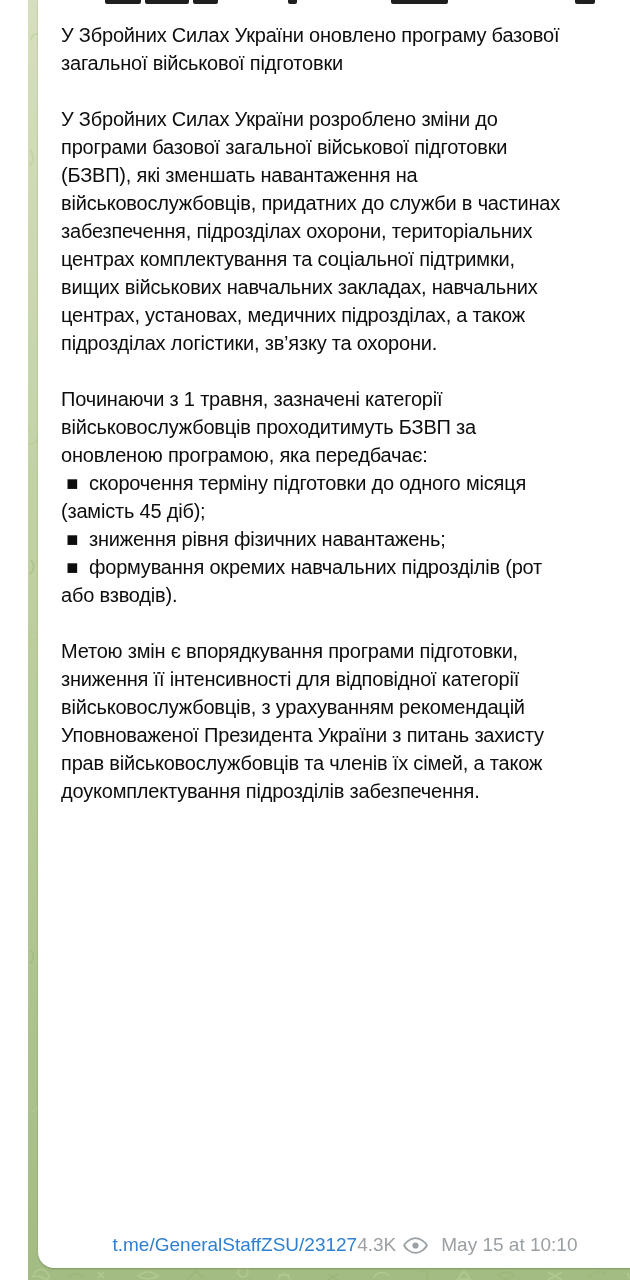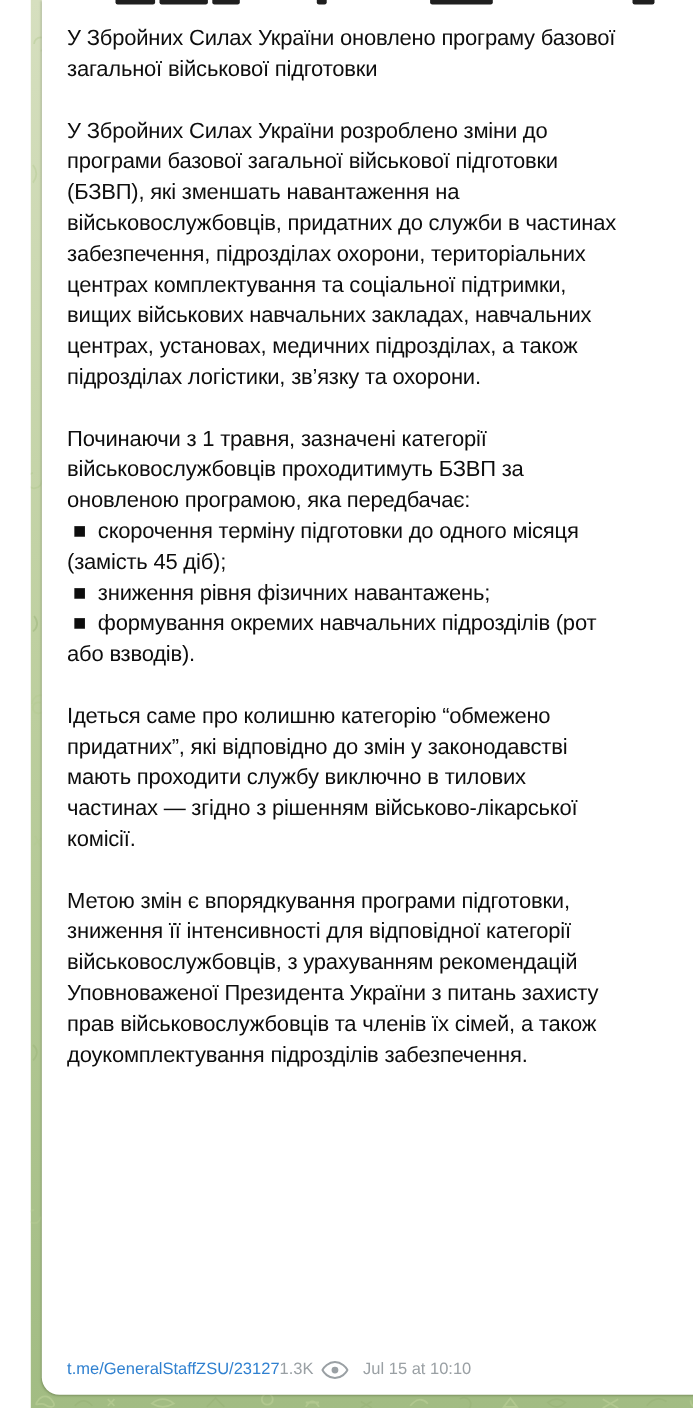--- a/index.html
+++ b/index.html
@@ -17,21 +17,21 @@
   .cutline span{position:absolute;top:0;height:4px;background:var(--dash);border-radius:0 0 2px 2px;}
   .cutline .d1{left:67px;width:36px;}
   .cutline .d2{left:107px;width:44px;}
   .cutline .d3{left:155px;width:25px;}
   .cutline .d4{left:250px;width:9px;}
   .cutline .d5{left:353px;width:57px;}
   .cutline .d6{left:537px;width:20px;}
   .msg{padding:21px 20px 0 23px;font-size:20px;line-height:28px;letter-spacing:-0.2px;color:var(--text);}
   .msg p{margin:0 0 28px 0;white-space:pre-wrap;}
   .footer{position:absolute;left:23px;right:20px;bottom:11px;display:flex;
-    align-items:center;justify-content:flex-start;font-size:15px;line-height:24px;}
+    align-items:center;justify-content:center;font-size:19px;line-height:24px;}
   .link{color:var(--link);text-decoration:none;cursor:pointer;}
   .meta{display:flex;align-items:center;color:var(--meta);}
   .meta .views{margin-right:7px;}
   .meta .eye{margin-right:13px;display:block;}
   svg{display:block;}
 </style>
 </head>
 <body>
 
 <div class="screen">
@@ -92,39 +92,34 @@
 центрах, установах, медичних підрозділах, а також
 підрозділах логістики, зв’язку та охорони.</p>
       <p>Починаючи з 1 травня, зазначені категорії
 військовослужбовців проходитимуть БЗВП за
 оновленою програмою, яка передбачає:
  ■  скорочення терміну підготовки до одного місяця
 (замість 45 діб);
  ■  зниження рівня фізичних навантажень;
  ■  формування окремих навчальних підрозділів (рот
 або взводів).</p>
-      <p>Ідеться саме про колишню категорію “обмежено
-придатних”, які відповідно до змін у законодавстві
-мають проходити службу виключно в тилових
-частинах — згідно з рішенням військово-лікарської
-комісії.</p>
       <p>Метою змін є впорядкування програми підготовки,
 зниження її інтенсивності для відповідної категорії
 військовослужбовців, з урахуванням рекомендацій
 Уповноваженої Президента України з питань захисту
 прав військовослужбовців та членів їх сімей, а також
 доукомплектування підрозділів забезпечення.</p>
     </div>
 
     <div class="footer">
       <a class="link">t.me/GeneralStaffZSU/23127</a>
       <div class="meta">
-        <span class="views">1.3K</span>
+        <span class="views">4.3K</span>
         <svg class="eye" width="25" height="17" viewBox="0 0 25 17">
           <path d="M12.5 1.2 C6.6 1.2 2.4 6 1.1 8.5 C2.4 11 6.6 15.8 12.5 15.8 C18.4 15.8 22.6 11 23.9 8.5 C22.6 6 18.4 1.2 12.5 1.2 Z" fill="none" stroke="#9aa0a4" stroke-width="1.8"></path>
           <circle cx="12.5" cy="8.5" r="3.1" fill="#9aa0a4"></circle>
         </svg>
-        <span>Jul 15 at 10:10</span>
+        <span>May 15 at 10:10</span>
       </div>
     </div>
 
   </div>
 </div>
 
 </body></html>

